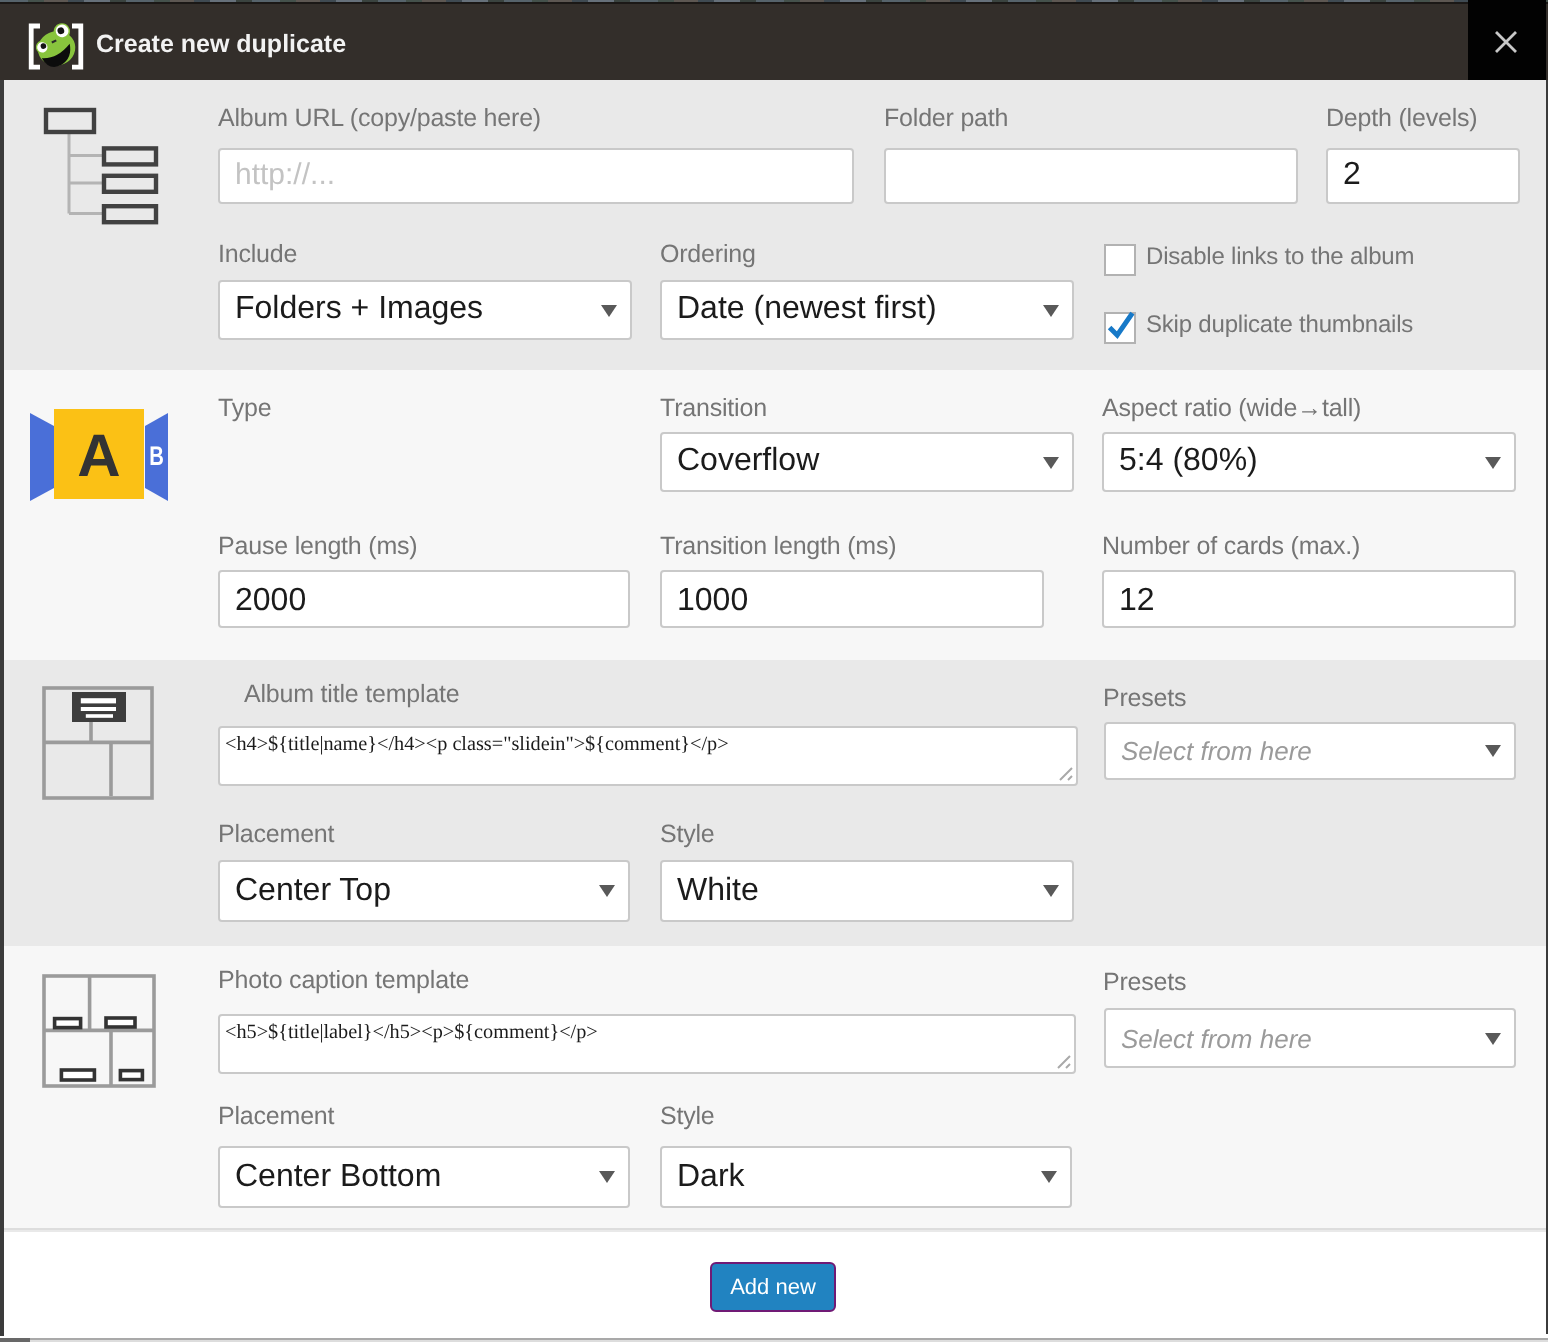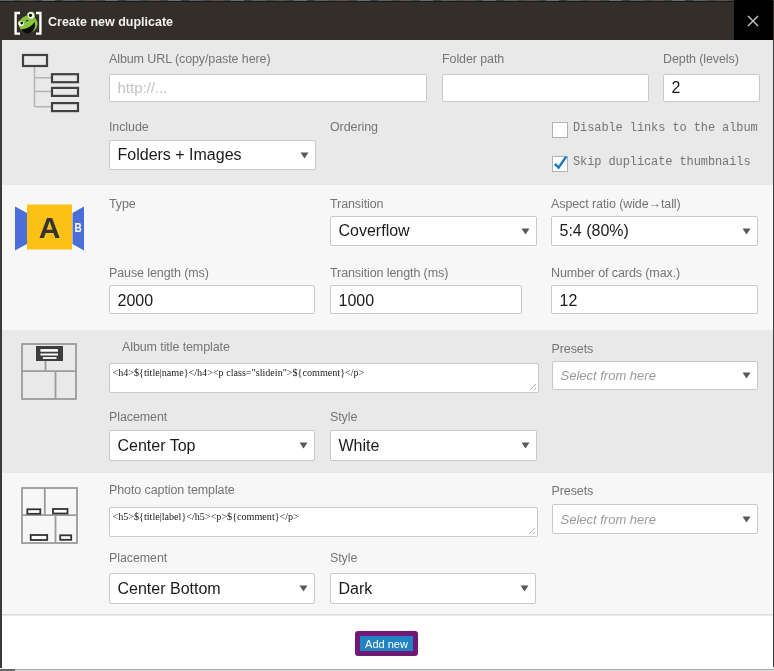--- a/index.html
+++ b/index.html
@@ -28,21 +28,21 @@
   .lbl{font-size:12.5px;letter-spacing:-0.1px;color:#757575;white-space:nowrap;}
   .inp{background:#fff;border:1px solid #c9c9c9;border-radius:2px;
        font-size:16px;color:#1b1b1b;white-space:nowrap;overflow:hidden;}
   .inp .t{position:absolute;left:7.5px;top:0;bottom:0;display:flex;align-items:center;}
   .ph{color:#c3c3c3;font-size:15px;}
   .tri{position:absolute;right:6px;top:50%;margin-top:-3.5px;}
   .ta{background:#fff;border:1px solid #c9c9c9;border-radius:2px;
       font-family:Liberation Serif, serif;font-size:10.15px;color:#1b1b1b;white-space:nowrap;overflow:hidden;}
   .ta .t{position:absolute;left:2.5px;top:3px;}
   .cb{width:16px;height:16px;background:#fff;border:1px solid #b2b2b2;}
-  .cblbl{font-size:12px;font-family:Liberation Mono, monospace;}
+  .cblbl{font-size:12px;}
   .itl{font-style:italic;color:#9a9a9a;font-size:13px;}
   .resz{position:absolute;right:1px;bottom:1px;}
 </style>
 </head>
 <body>
 <div id="dlg">
 
   <div class="abs" id="topstrip"></div>
   <div class="abs" id="topstrip2"></div>
   <div class="abs" id="hdr"></div>
@@ -100,20 +100,26 @@
     </div>
 
   <div class="abs lbl" style="left:109px;top:120px">Include</div>
   <div class="abs inp" style="left:109px;top:140px;width:207px;height:30px">
       <span class="t">Folders + Images</span>
       <svg class="tri" width="9" height="7">
         <path d="M0.5 0.5 L8.5 0.5 L4.5 6.5 Z" fill="#595959"></path>
       </svg>
     </div>
   <div class="abs lbl" style="left:330px;top:120px">Ordering</div>
+  <div class="abs inp" style="left:330px;top:140px;width:207px;height:30px">
+      <span class="t">Date (newest first)</span>
+      <svg class="tri" width="9" height="7">
+        <path d="M0.5 0.5 L8.5 0.5 L4.5 6.5 Z" fill="#595959"></path>
+      </svg>
+    </div>
   <div class="abs cb" style="left:552px;top:122px"></div>
   <div class="abs lbl cblbl" style="left:573px;top:121px">Disable links to the album</div>
   <div class="abs cb" style="left:552px;top:156px"></div>
   <svg class="abs" style="left:552px;top:153.5px" width="18" height="18">
       <path d="M2.8 9.8 L6.6 13.6 L14.2 2.6" stroke="#1779c8" stroke-width="2.5" fill="none"></path>
     </svg>
   <div class="abs lbl cblbl" style="left:573px;top:155px">Skip duplicate thumbnails</div>
 
   <svg class="abs" style="left:14px;top:203px" width="72" height="50" viewBox="0 0 72 50">
     <polygon points="1,3.5 13,10 13,41 1,47.5" fill="#4a6fd8"></polygon>
@@ -221,15 +227,15 @@
       </svg>
     </div>
   <div class="abs lbl" style="left:330px;top:550.5px">Style</div>
   <div class="abs inp" style="left:330px;top:573px;width:206px;height:31px">
       <span class="t">Dark</span>
       <svg class="tri" width="9" height="7">
         <path d="M0.5 0.5 L8.5 0.5 L4.5 6.5 Z" fill="#595959"></path>
       </svg>
     </div>
 
-  <div class="abs" style="left:355px;top:631px;width:63px;height:25px;background:#2183c1;border:5px solid #701a75;border-radius:3px;
+  <div class="abs" style="left:355px;top:631px;width:63px;height:25px;background:#2183c1;border:1px solid #701a75;border-radius:3px;
        display:flex;align-items:center;justify-content:center;color:#fff;font-size:11px;">Add new</div>
 </div>
 
 </body></html>

